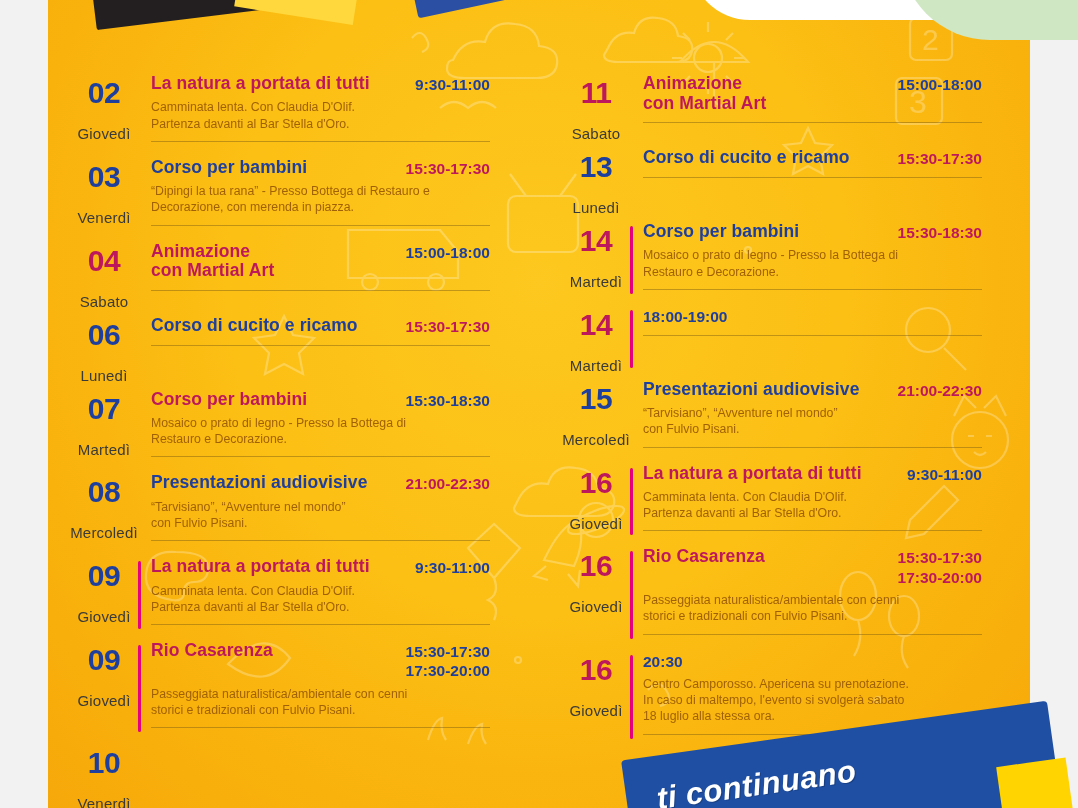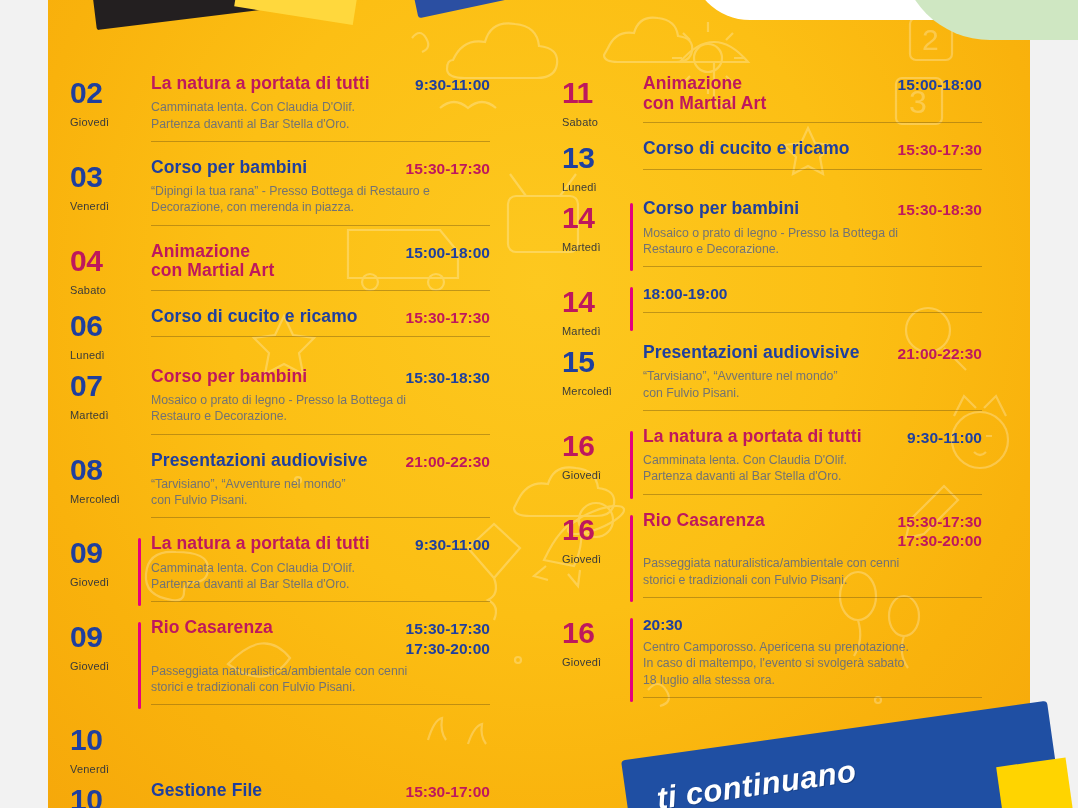--- a/index.html
+++ b/index.html
@@ -114,33 +114,33 @@
     position: relative;
     padding: 0 0 6px 0;
   }
   .event-inner {
     display: flex;
     align-items: flex-start;
   }
   .date-box {
     width: 68px;
     flex: 0 0 68px;
-    text-align: left;
+    text-align: center;
     padding-top: 4px;
   }
   .day-num {
     font-size: 30px;
     font-weight: bold;
     line-height: 1;
     letter-spacing: -0.5px;
   }
   .day-name {
-    font-size: 11px;
+    font-size: 15px;
     color: #3a3a3a;
-    margin-top: 8px;
+    margin-top: 17px;
     letter-spacing: .2px;
   }
   .bar {
     flex: 0 0 3px;
     width: 3px;
     align-self: stretch;
     margin: 4px 10px 6px 0;
     border-radius: 2px;
   }
   .bar.pink { background: #e5007e; }
@@ -165,21 +165,21 @@
     padding-top: 1px;
   }
   .ev-time {
     font-size: 15.5px;
     font-weight: bold;
     line-height: 1.25;
     white-space: nowrap;
   }
   .ev-desc {
     font-size: 12.3px;
-    color: #737373;
+    color: #a16207;
     line-height: 1.32;
     margin-top: 5px;
   }
   .sep {
     height: 1px;
     background: rgba(120,90,20,.45);
     margin: 9px 0 10px 0;
   }
   .c-blue { color: #1f3f9e; }
   .c-pink { color: #be185d; }

